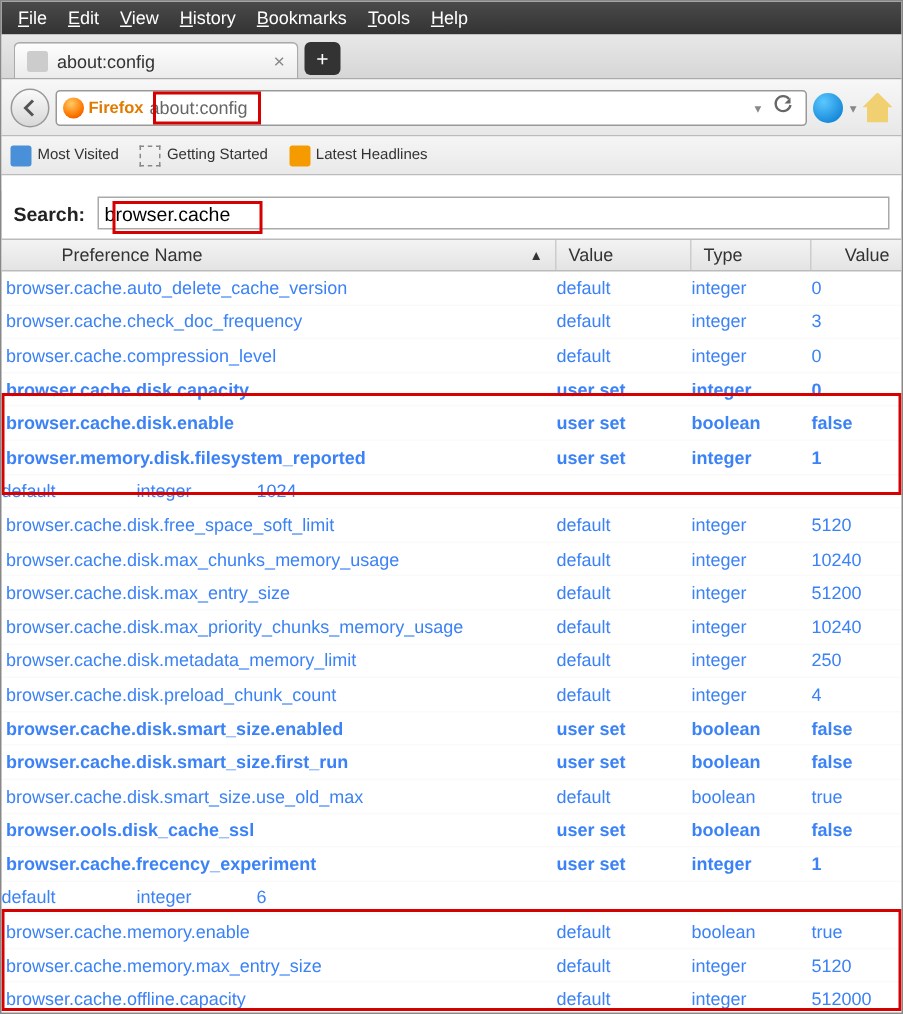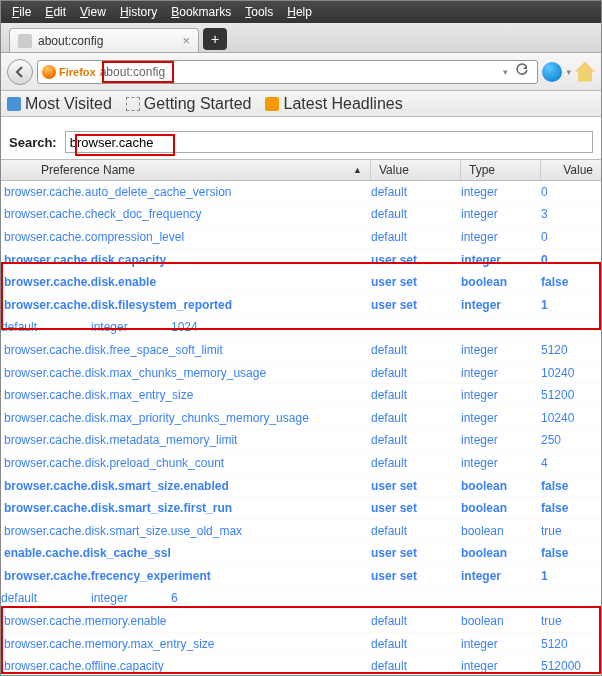--- a/index.html
+++ b/index.html
@@ -121,21 +121,21 @@
   cursor: pointer;
 }
 .bookmarkbar {
   background: linear-gradient(#f5f5f5, #e9e9e9);
   height: 26px;
   display: flex;
   align-items: center;
   padding: 0 6px;
   gap: 14px;
   border-bottom: 1px solid #bbb;
-  font-size: 16px;
+  font-size: 10px;
   color: #333;
 }
 .bm-item { display: flex; align-items: center; gap: 4px; cursor: pointer; }
 .bm-icon {
   width: 14px; height: 14px;
   display: inline-block;
 }
 .icon-blue { background: #4a90d9; border-radius: 2px; }
 .icon-dotted { border: 1px dashed #888; }
 .icon-rss { background: #f59b00; border-radius: 2px; }
@@ -309,21 +309,21 @@
         <div class="cell type">integer</div>
         <div class="cell value">0</div>
       </div>
       <div class="row bold">
         <div class="cell name">browser.cache.disk.enable</div>
         <div class="cell status">user set</div>
         <div class="cell type">boolean</div>
         <div class="cell value">false</div>
       </div>
       <div class="row bold">
-        <div class="cell name">browser.cache.disk.filesystem_reported</div>
+        <div class="cell name">browser.memory.disk.filesystem_reported</div>
         <div class="cell status">user set</div>
         <div class="cell type">integer</div>
         <div class="cell value">1</div>
       </div>
       <div class="row">
         <div class="cell status">default</div>
         <div class="cell type">integer</div>
         <div class="cell value">1024</div>
       </div>
       <div class="row">
@@ -374,21 +374,21 @@
         <div class="cell type">boolean</div>
         <div class="cell value">false</div>
       </div>
       <div class="row">
         <div class="cell name">browser.cache.disk.smart_size.use_old_max</div>
         <div class="cell status">default</div>
         <div class="cell type">boolean</div>
         <div class="cell value">true</div>
       </div>
       <div class="row bold">
-        <div class="cell name">enable.cache.disk_cache_ssl</div>
+        <div class="cell name">browser.ools.disk_cache_ssl</div>
         <div class="cell status">user set</div>
         <div class="cell type">boolean</div>
         <div class="cell value">false</div>
       </div>
       <div class="row bold">
         <div class="cell name">browser.cache.frecency_experiment</div>
         <div class="cell status">user set</div>
         <div class="cell type">integer</div>
         <div class="cell value">1</div>
       </div>

